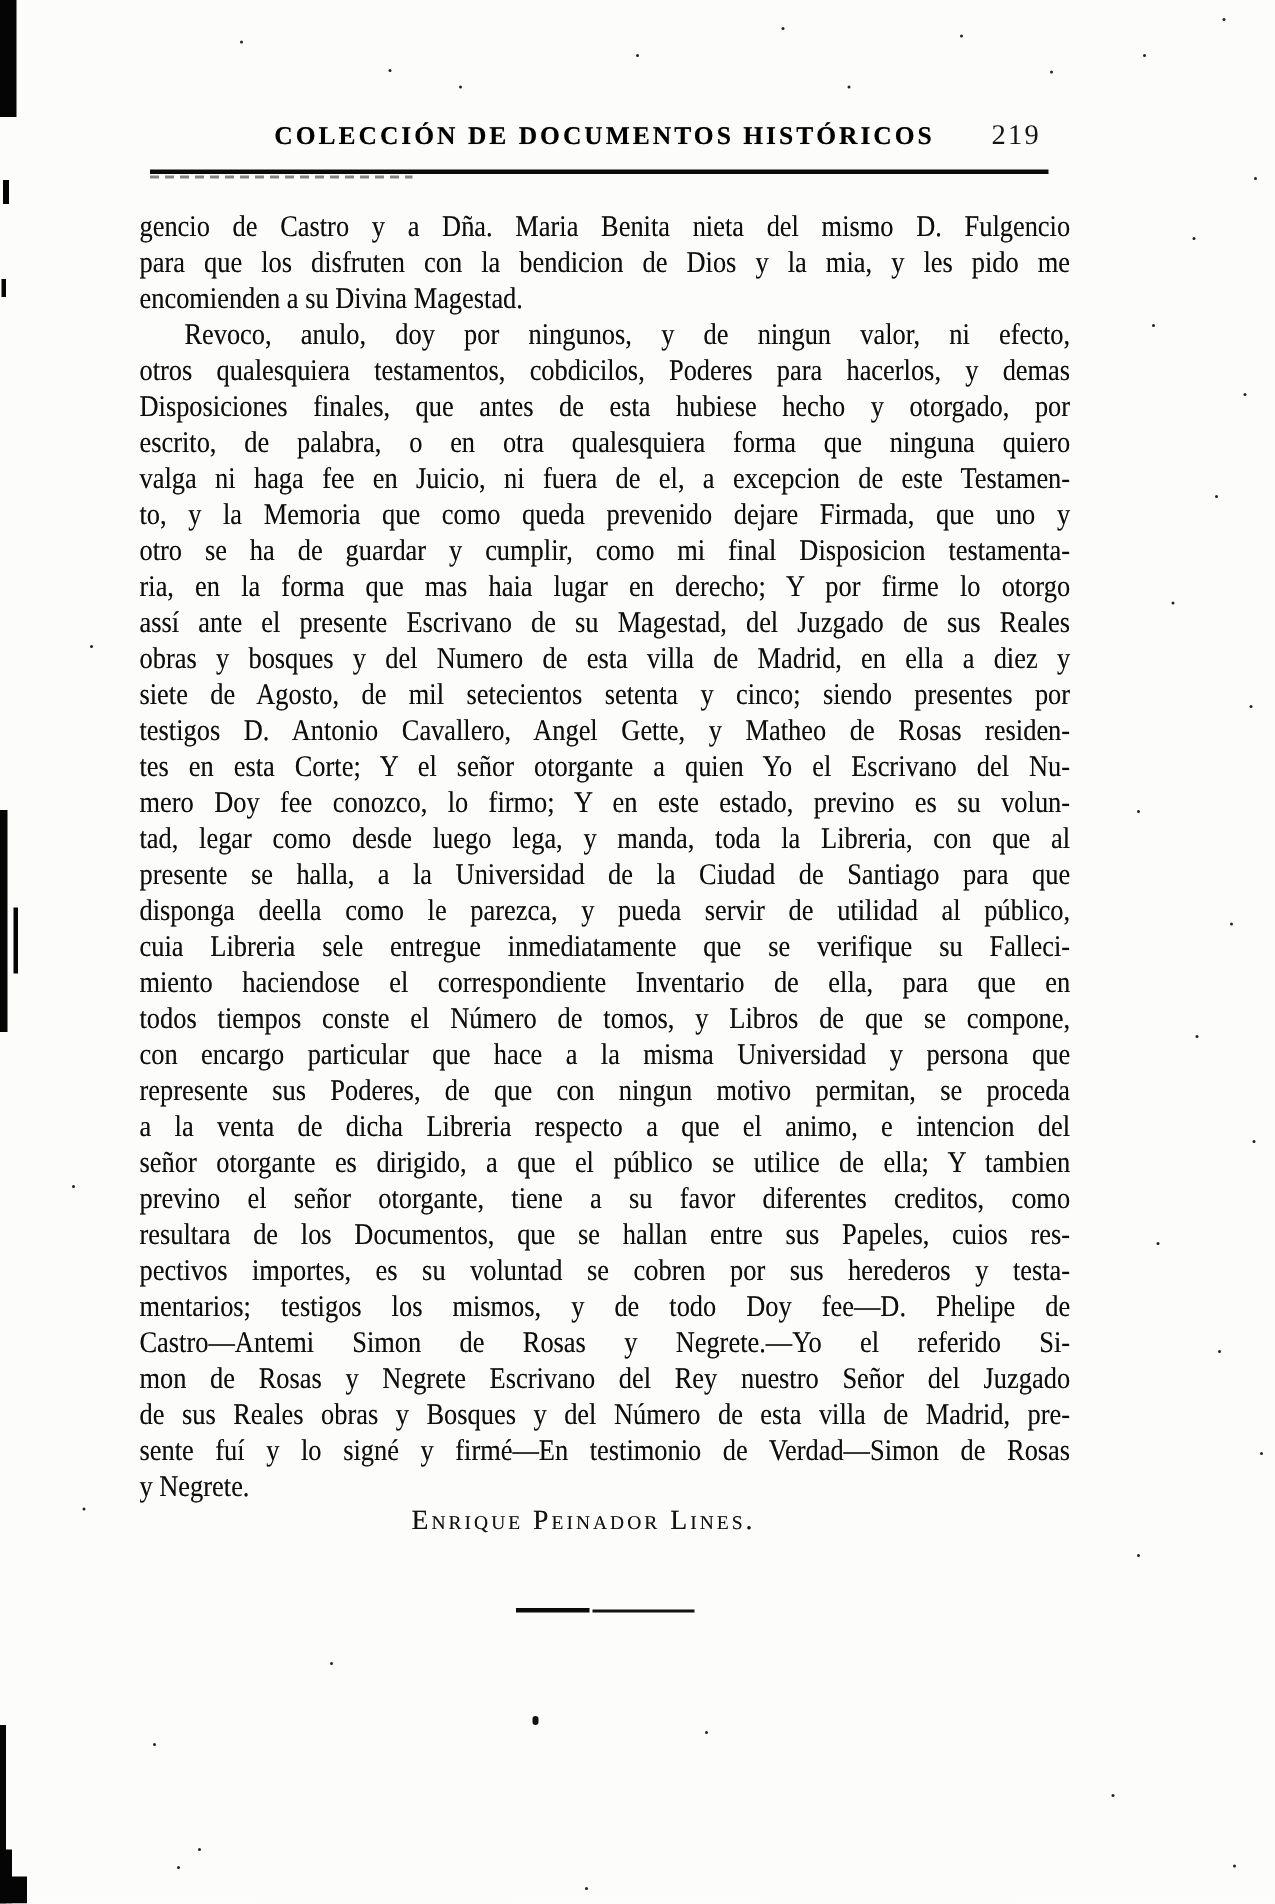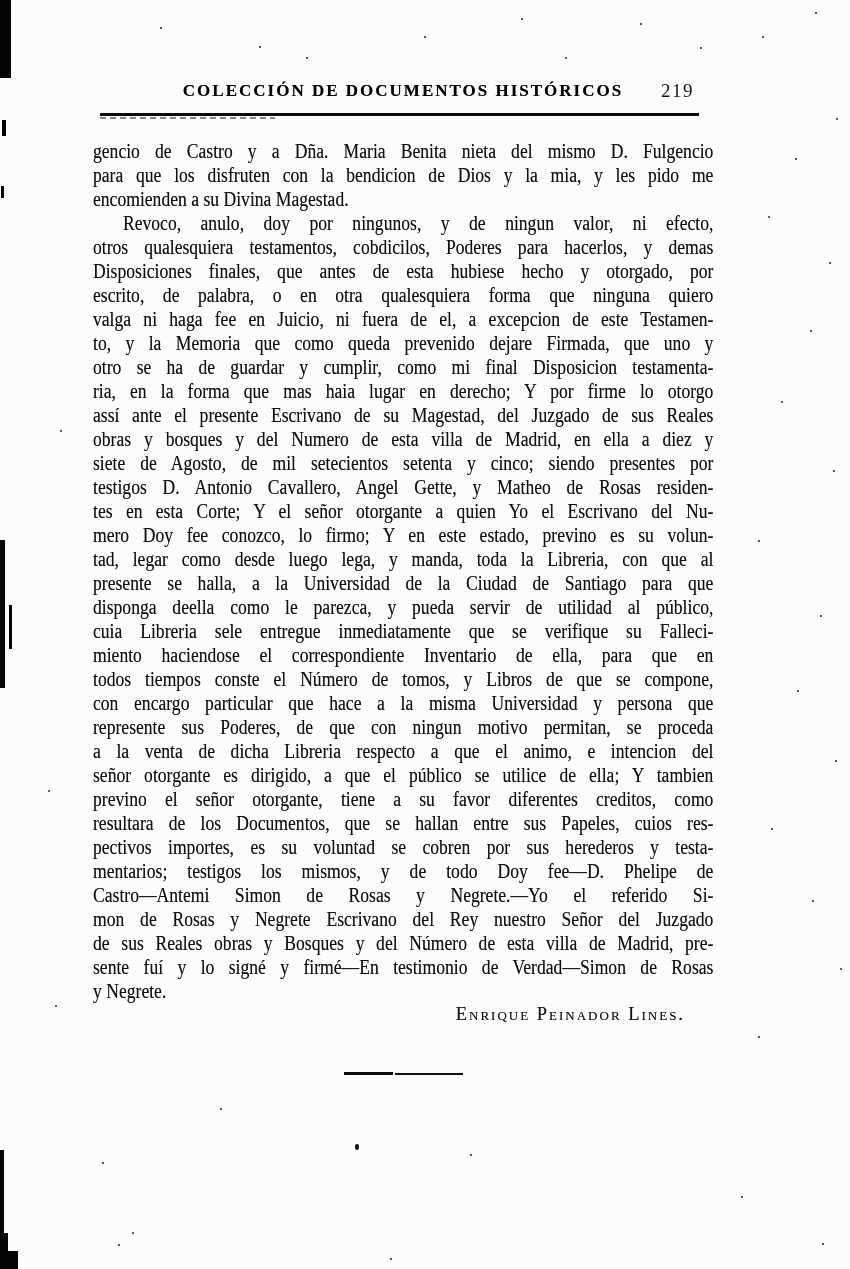--- a/index.html
+++ b/index.html
@@ -54,21 +54,21 @@
     text-align-last:justify;
     white-space:normal;
     overflow:visible;
   }
   .tline.indent { text-indent:34px; }
   .tline.pend { text-align-last:left; }
   
   .signature {
     position:absolute; left:93px; top:1004px; width:620px;
     box-sizing:border-box; padding-right:28px;
-    text-align:right;
+    text-align:center;
     font-variant:small-caps;
     font-size:18.5px; letter-spacing:2px;
     color:#121212;
     text-shadow:0 0 0.4px rgba(0,0,0,.45);
   }
   
   .divider-a {
     position:absolute; left:344px; top:1072px; width:49px; height:3px;
     background:#0a0a0a;
   }

